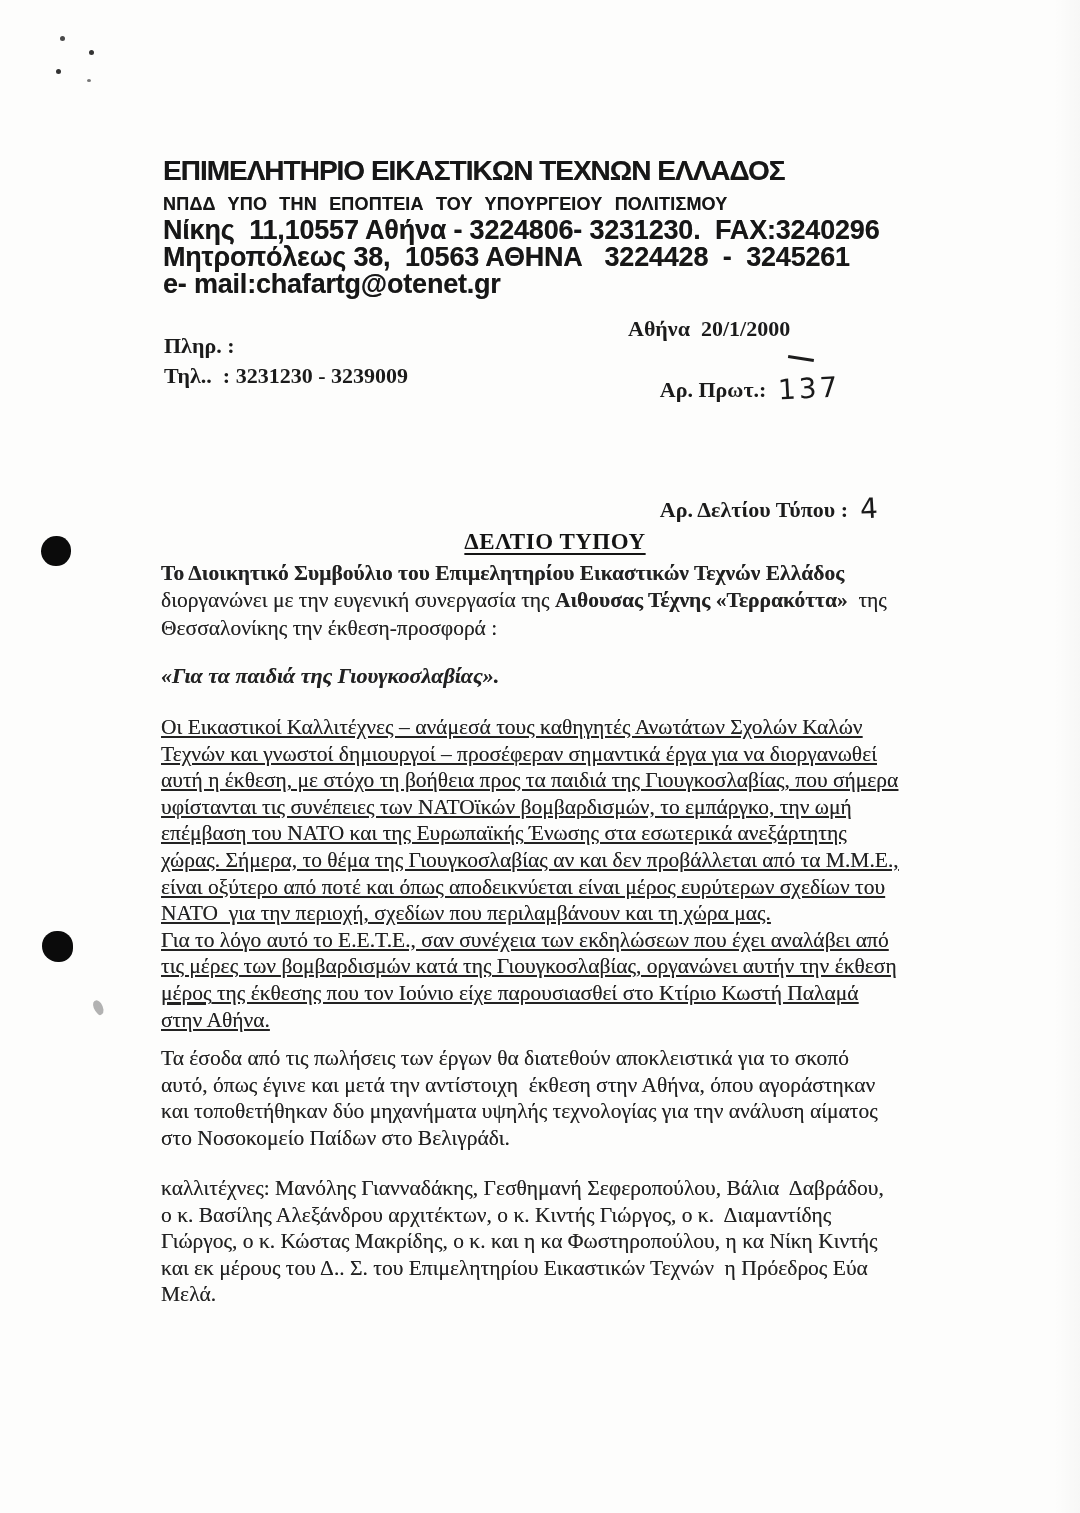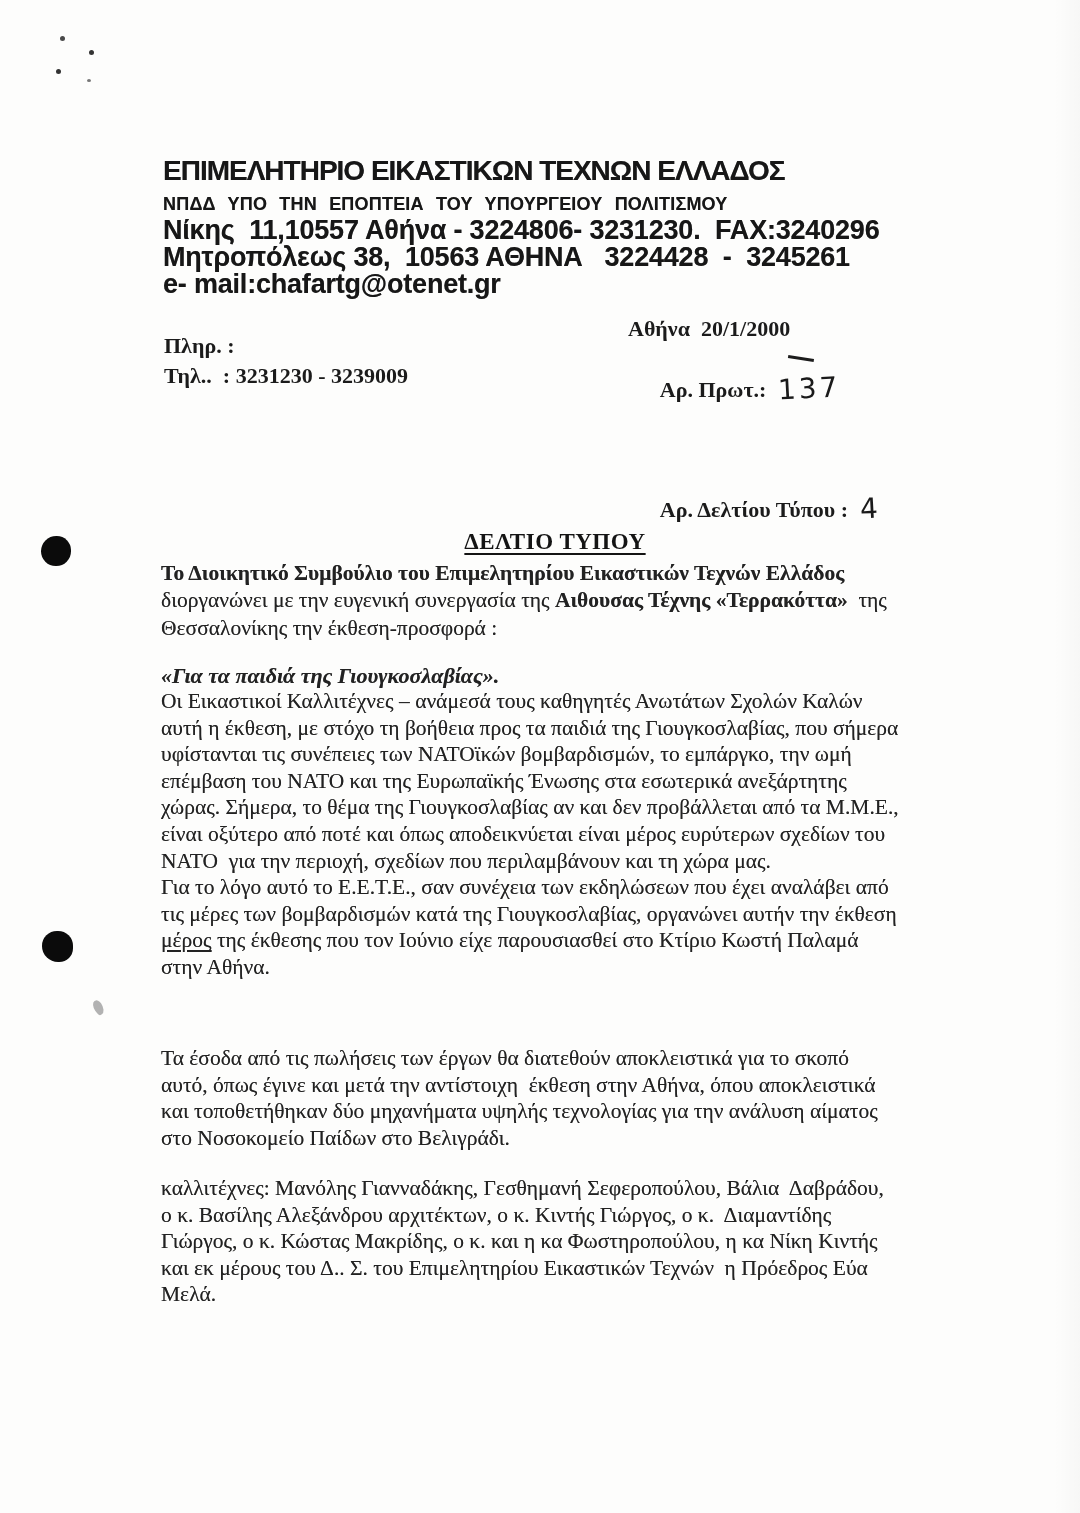--- a/index.html
+++ b/index.html
@@ -61,21 +61,21 @@
   .doc-title{
     position:absolute;left:170px;top:514px;width:770px;
     text-align:center;font-size:23px;font-weight:bold;letter-spacing:.5px;
     color:#141414;
   }
   .doc-title span{text-decoration:underline;text-underline-offset:4px;text-decoration-thickness:2px;}
   .para{position:absolute;left:161px;width:800px;font-size:21.5px;color:#222;
     text-shadow:0 0 .3px rgba(0,0,0,.45);}
   .intro{top:560px;line-height:27.3px;}
   .exhib{top:663px;font-weight:bold;font-size:22px;font-style:italic;}
-  .p-main{top:688px;line-height:26.6px;}
+  .p-main{top:714px;line-height:26.6px;text-decoration:underline;}
   .p-proceeds{top:1045px;line-height:26.6px;}
   .p-opening{top:1175px;line-height:26.6px;}
 </style>
 </head>
 <body>
 
 <div class="page">
 
   <span class="speck s1"></span>
   <span class="speck s2"></span>
@@ -114,35 +114,36 @@
   <div class="para intro">
     <div class="line b">Το Διοικητικό Συμβούλιο του Επιμελητηρίου Εικαστικών Τεχνών Ελλάδος</div>
     <div class="line"><span>διοργανώνει με την ευγενική συνεργασία της </span><span class="b">Αιθουσας Τέχνης «Τερρακόττα»</span><span>  της</span></div>
     <div class="line">Θεσσαλονίκης την έκθεση-προσφορά :</div>
   </div>
 
   <div class="para exhib line">«Για τα παιδιά της Γιουγκοσλαβίας».</div>
 
   <div class="para p-main">
     <div class="line">Οι Εικαστικοί Καλλιτέχνες – ανάμεσά τους καθηγητές Ανωτάτων Σχολών Καλών</div>
+    <div class="line">Τεχνών και γνωστοί δημιουργοί – προσέφεραν σημαντικά έργα για να διοργανωθεί</div>
     <div class="line">αυτή η έκθεση, με στόχο τη βοήθεια προς τα παιδιά της Γιουγκοσλαβίας, που σήμερα</div>
     <div class="line">υφίστανται τις συνέπειες των ΝΑΤΟϊκών βομβαρδισμών, το εμπάργκο, την ωμή</div>
     <div class="line">επέμβαση του ΝΑΤΟ και της Ευρωπαϊκής Ένωσης στα εσωτερικά ανεξάρτητης</div>
     <div class="line">χώρας. Σήμερα, το θέμα της Γιουγκοσλαβίας αν και δεν προβάλλεται από τα Μ.Μ.Ε.,</div>
     <div class="line">είναι οξύτερο από ποτέ και όπως αποδεικνύεται είναι μέρος ευρύτερων σχεδίων του</div>
     <div class="line">ΝΑΤΟ  για την περιοχή, σχεδίων που περιλαμβάνουν και τη χώρα μας.</div>
     <div class="line">Για το λόγο αυτό το Ε.Ε.Τ.Ε., σαν συνέχεια των εκδηλώσεων που έχει αναλάβει από</div>
     <div class="line">τις μέρες των βομβαρδισμών κατά της Γιουγκοσλαβίας, οργανώνει αυτήν την έκθεση</div>
     <div class="line"><span class="u">μέρος</span><span> της έκθεσης που τον Ιούνιο είχε παρουσιασθεί στο Κτίριο Κωστή Παλαμά</span></div>
     <div class="line">στην Αθήνα.</div>
   </div>
 
   <div class="para p-proceeds">
     <div class="line">Τα έσοδα από τις πωλήσεις των έργων θα διατεθούν αποκλειστικά για το σκοπό</div>
-    <div class="line">αυτό, όπως έγινε και μετά την αντίστοιχη  έκθεση στην Αθήνα, όπου αποκλειστικά</div>
+    <div class="line">αυτό, όπως έγινε και μετά την αντίστοιχη  έκθεση στην Αθήνα, όπου αγοράστηκαν</div>
     <div class="line">και τοποθετήθηκαν δύο μηχανήματα υψηλής τεχνολογίας για την ανάλυση αίματος</div>
     <div class="line">στο Νοσοκομείο Παίδων στο Βελιγράδι.</div>
   </div>
 
   <div class="para p-opening">
     <div class="line">καλλιτέχνες: Μανόλης Γιανναδάκης, Γεσθημανή Σεφεροπούλου, Βάλια  Δαβράδου,</div>
     <div class="line">ο κ. Βασίλης Αλεξάνδρου αρχιτέκτων, ο κ. Κιντής Γιώργος, ο κ.  Διαμαντίδης</div>
     <div class="line">Γιώργος, ο κ. Κώστας Μακρίδης, ο κ. και η κα Φωστηροπούλου, η κα Νίκη Κιντής</div>
     <div class="line">και εκ μέρους του Δ.. Σ. του Επιμελητηρίου Εικαστικών Τεχνών  η Πρόεδρος Εύα</div>
     <div class="line">Μελά.</div>

